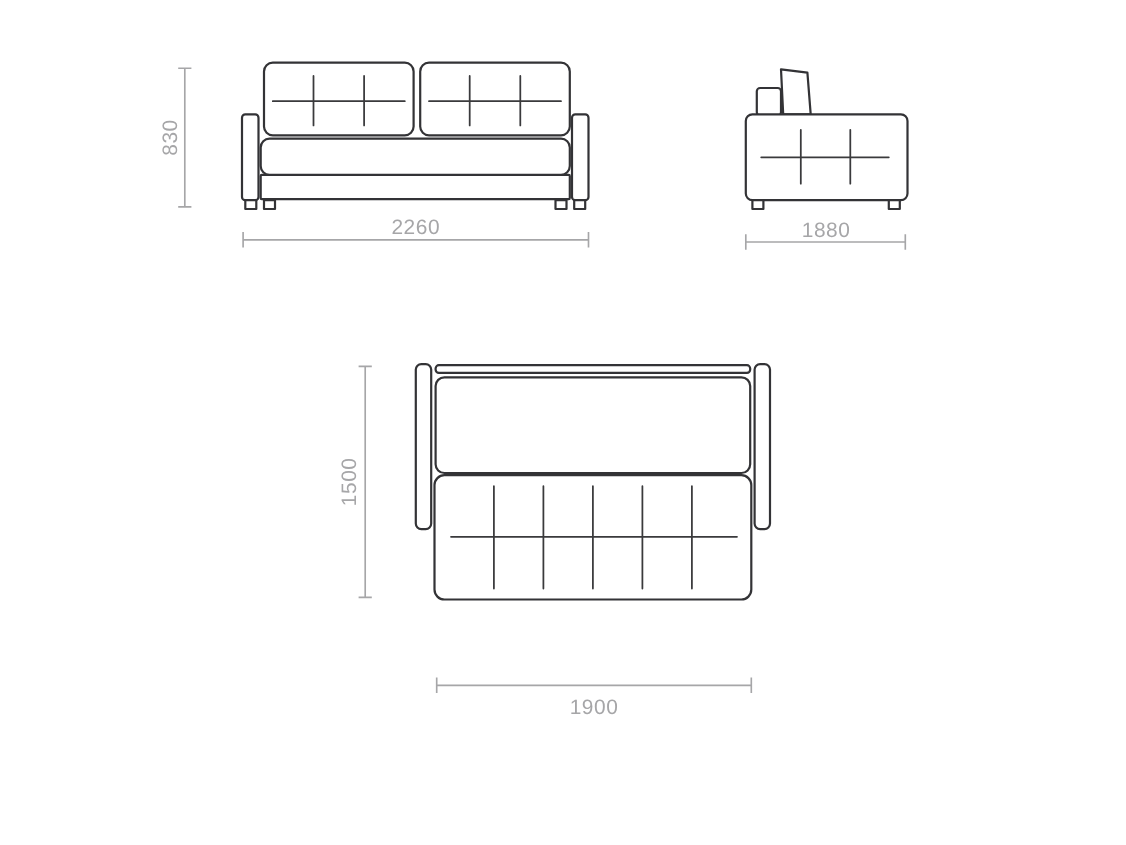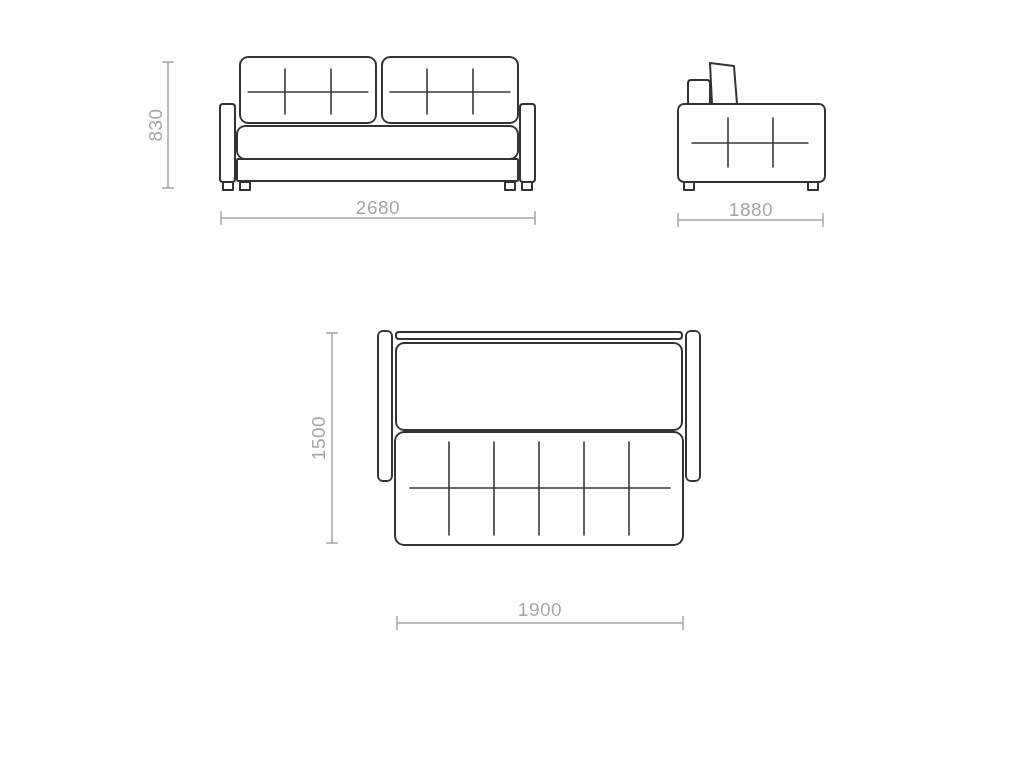--- a/index.html
+++ b/index.html
@@ -95,21 +95,21 @@
       <path class="dimline" d="M168 62 V188 M162 62 H174 M162 188 H174"></path>
       <path class="dimline" d="M221 218 H535 M221 211 V225 M535 211 V225"></path>
       <path class="dimline" d="M678 220 H823 M678 213 V227 M823 213 V227"></path>
       <path class="dimline" d="M332 333 V543 M326 333 H338 M326 543 H338"></path>
       <path class="dimline" d="M397 623 H683 M397 616 V630 M683 616 V630"></path>
     </g>
   </svg>
 
   <div class="dim-label vertical" style="left:156px; top:125px;">830</div>
 
-  <div class="dim-label" style="left:378px; top:208px;">2680</div>
+  <div class="dim-label" style="left:378px; top:208px;">2260</div>
 
   <div class="dim-label" style="left:751px; top:210px;">1880</div>
 
   <div class="dim-label vertical" style="left:319px; top:438px;">1500</div>
 
-  <div class="dim-label" style="left:540px; top:610px;">1900</div>
+  <div class="dim-label" style="left:540px; top:644px;">1900</div>
 
 </div>
 
 </body></html>

